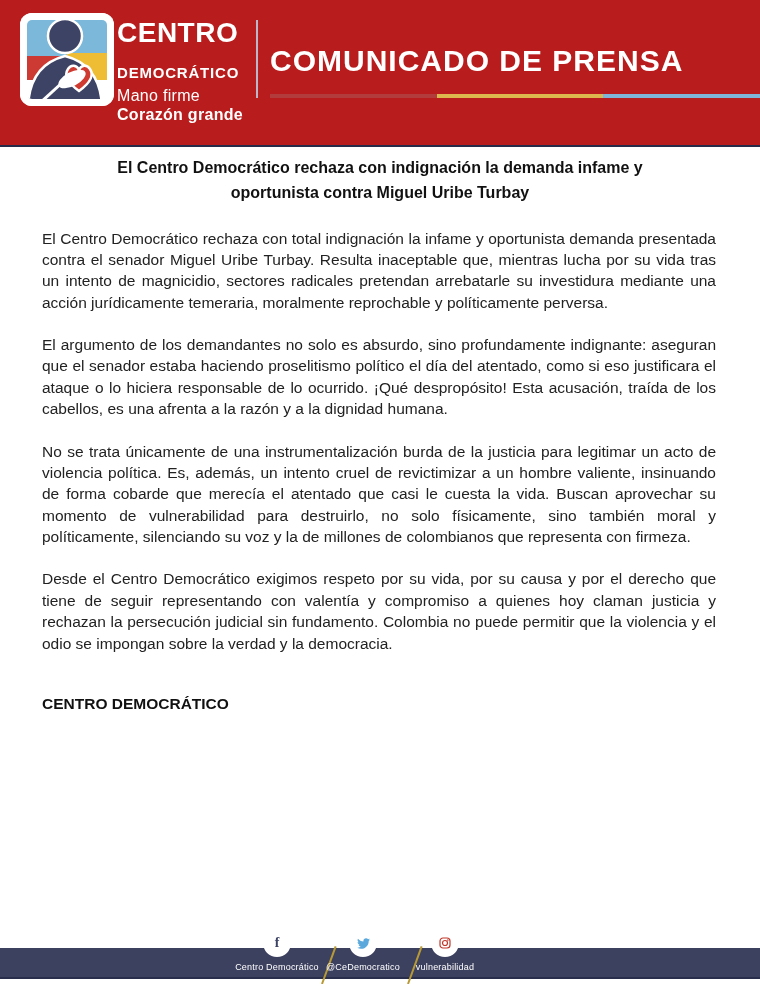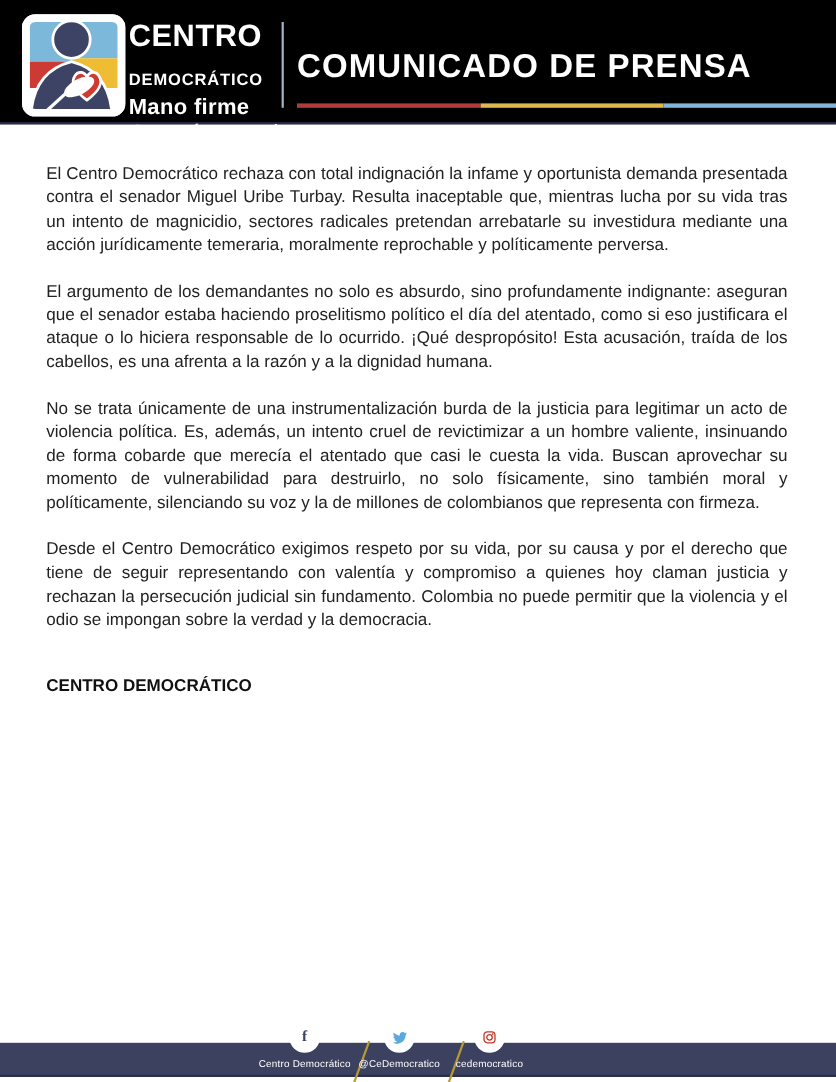--- a/index.html
+++ b/index.html
@@ -7,33 +7,33 @@
   body {
     font-family:"Liberation Sans", sans-serif;
     background:#ffffff;
     position:relative;
     overflow:hidden;
     color:#1a1a1a;
   }
 
   
   .header {
-    position:absolute; top:0; left:0; right:0; height:113px;
-    background:#000000;
+    position:absolute; top:0; left:0; right:0; height:147px;
+    background:#b91c1c;
     border-bottom:2px solid #262b4a;
   }
   .logo-box {
     position:absolute; left:20px; top:13px; width:94px; height:93px;
     background:#ffffff; border-radius:12px;
   }
   .brand-text { position:absolute; left:117px; top:19px; color:#ffffff; line-height:1; }
   .brand-name1 { font-size:28px; font-weight:800; letter-spacing:0.5px; }
   .brand-name2 { font-size:15px; font-weight:700; letter-spacing:0.8px; margin-top:18px; }
-  .brand-slogan1 { font-size:20px; font-weight:700; margin-top:8px; letter-spacing:0.3px; }
-  .brand-slogan2 { font-size:20px; font-weight:400; margin-top:3px; letter-spacing:0.3px; }
+  .brand-slogan1 { font-size:16px; font-weight:400; margin-top:8px; letter-spacing:0.3px; }
+  .brand-slogan2 { font-size:16px; font-weight:700; margin-top:3px; letter-spacing:0.3px; }
   .header-divider {
     position:absolute; left:256px; top:20px; width:2px; height:78px;
     background:rgba(190,210,235,0.85);
   }
   .banner-title {
     position:absolute; left:270px; right:0; top:44px;
     text-align:left; color:#ffffff;
     font-size:30px; font-weight:800; letter-spacing:1px;
   }
   .tricolor-line { position:absolute; left:270px; right:0; top:94px; height:4px; display:flex; }
@@ -129,20 +129,21 @@
   <div class="banner-title">COMUNICADO DE PRENSA</div>
 
   <div class="tricolor-line">
     <div class="seg seg-red" style="background:#b23c3c;"></div>
     <div class="seg seg-yellow" style="background:#ddb84e;"></div>
     <div class="seg seg-blue" style="background:#7fb5d9;"></div>
   </div>
 </div>
 
 <div class="doc">
+  <div class="doc-title">El Centro Democrático rechaza con indignación la demanda infame y oportunista contra Miguel Uribe Turbay</div>
 
   <div class="doc-body">
     <p>El Centro Democrático rechaza con total indignación la infame y oportunista demanda presentada contra el senador Miguel Uribe Turbay. Resulta inaceptable que, mientras lucha por su vida tras un intento de magnicidio, sectores radicales pretendan arrebatarle su investidura mediante una acción jurídicamente temeraria, moralmente reprochable y políticamente perversa.</p>
     <p>El argumento de los demandantes no solo es absurdo, sino profundamente indignante: aseguran que el senador estaba haciendo proselitismo político el día del atentado, como si eso justificara el ataque o lo hiciera responsable de lo ocurrido. ¡Qué despropósito! Esta acusación, traída de los cabellos, es una afrenta a la razón y a la dignidad humana.</p>
     <p>No se trata únicamente de una instrumentalización burda de la justicia para legitimar un acto de violencia política. Es, además, un intento cruel de revictimizar a un hombre valiente, insinuando de forma cobarde que merecía el atentado que casi le cuesta la vida. Buscan aprovechar su momento de vulnerabilidad para destruirlo, no solo físicamente, sino también moral y políticamente, silenciando su voz y la de millones de colombianos que representa con firmeza.</p>
     <p>Desde el Centro Democrático exigimos respeto por su vida, por su causa y por el derecho que tiene de seguir representando con valentía y compromiso a quienes hoy claman justicia y rechazan la persecución judicial sin fundamento. Colombia no puede permitir que la violencia y el odio se impongan sobre la verdad y la democracia.</p>
   </div>
 
   <div class="signature">
     <div>CENTRO DEMOCRÁTICO</div>
@@ -176,14 +177,14 @@
 <div class="social-item ig">
   <div class="social-wrap">
     <div class="social-circle">
       <svg width="12" height="12" viewBox="0 0 24 24">
         <rect x="2" y="2" width="20" height="20" rx="6" fill="none" stroke="#c0392b" stroke-width="2.4"></rect>
         <circle cx="12" cy="12" r="5" fill="none" stroke="#c0392b" stroke-width="2.4"></circle>
         <circle cx="17.8" cy="6.2" r="1.6" fill="#c0392b"></circle>
       </svg>
     </div>
   </div>
-  <div class="social-label">cedemocratico</div>
+  <div class="social-label">vulnerabilidad</div>
 </div>
 
 </body></html>

